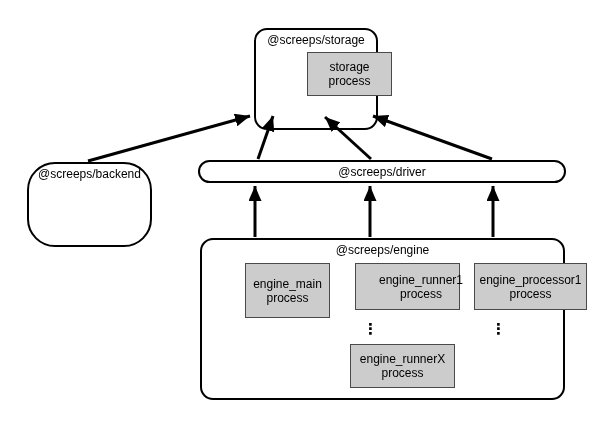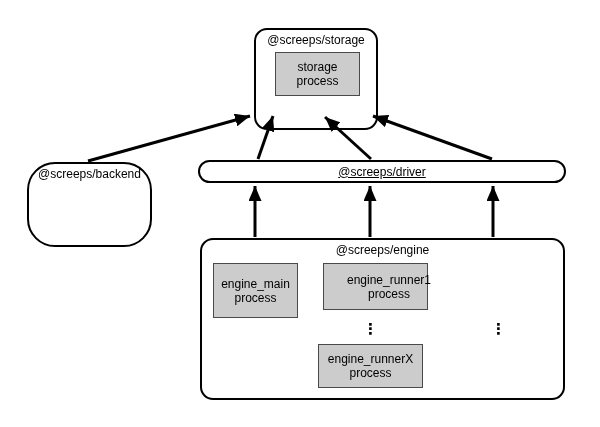--- a/index.html
+++ b/index.html
@@ -30,33 +30,33 @@
   }
   .pill {
     position: absolute;
     background: #ffffff;
     border: 2px solid #000000;
     border-radius: 12px;
     display: flex;
     align-items: center;
     justify-content: center;
     font-size: 12px;
-    text-decoration: underline;
   }
   .proc {
     position: absolute;
     background: #cccccc;
     border: 1px solid #4a4a4a;
     display: flex;
     align-items: center;
     justify-content: center;
     text-align: center;
     font-size: 12px;
     line-height: 14px;
     padding: 2px;
+    margin-left: 32px;
   }
   .dots {
     position: absolute;
     display: flex;
     align-items: center;
     justify-content: center;
     font-size: 15px;
     font-weight: bold;
     letter-spacing: 0;
     line-height: 1;
@@ -92,20 +92,23 @@
     <div class="node-title">@screeps/engine</div>
 
     <div class="proc" style="left:11px; top:23px; width:85px; height:55px;">
       <span>engine_main process</span>
     </div>
 
     <div class="proc" style="left:121px; top:23px; width:105px; height:47px;padding-left:29px;">
       <span>engine_runner1 process</span>
     </div>
 
+    <div class="proc" style="left:240px; top:23px; width:113px; height:47px;">
+      <span>engine_processor1 process</span>
+    </div>
 
     <div class="dots" style="left:116px; top:74px; width:105px; height:28px;">⋮</div>
 
     <div class="dots" style="left:240px; top:74px; width:113px; height:28px;">⋮</div>
 
     <div class="proc" style="left:116px; top:104px; width:105px; height:44px;">
       <span>engine_runnerX process</span>
     </div>
 
   </div>

